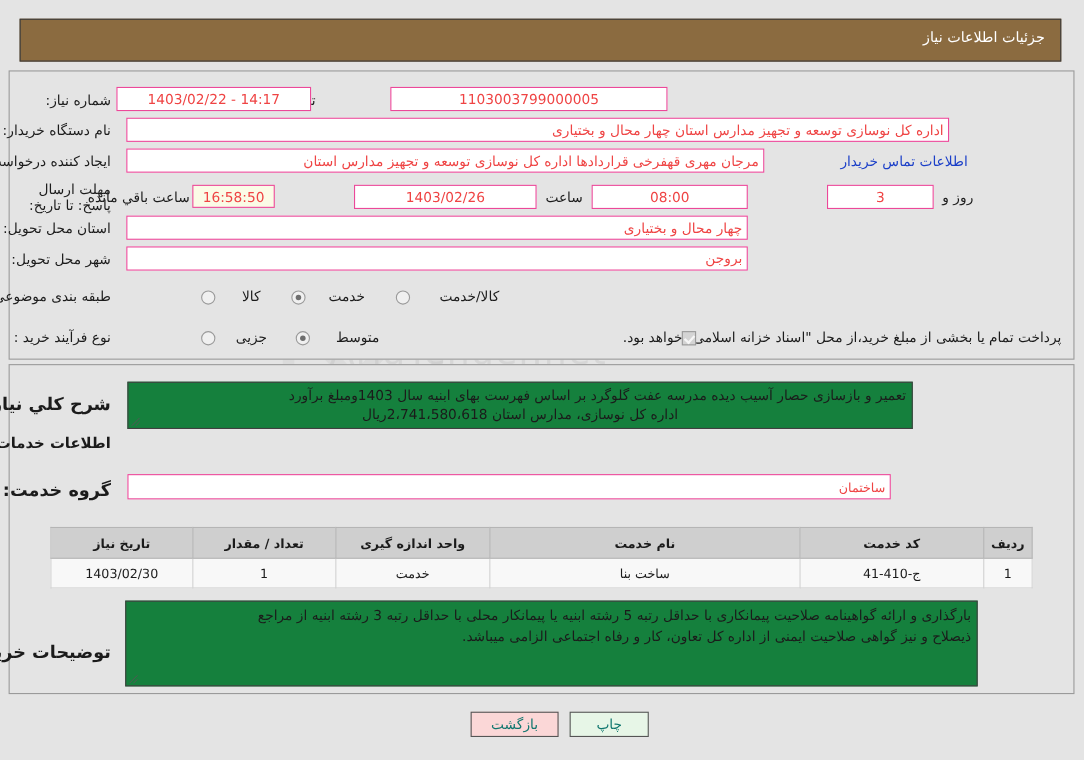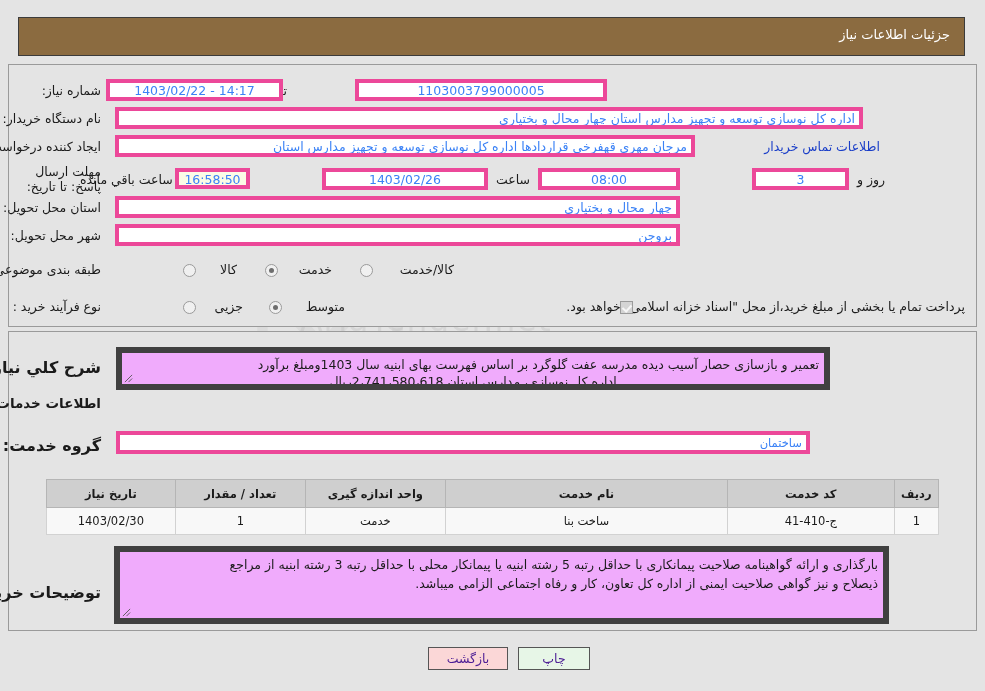--- a/index.html
+++ b/index.html
@@ -80,25 +80,25 @@
     white-space: nowrap;
     z-index: 4;
   }
   .lbl.two {
     line-height: 15px;
     white-space: normal;
   }
 
   .box {
     position: absolute;
-    border: 4px solid #ec4899;
+    border: 1px solid #ec4899;
     background: #ffffff;
     box-sizing: border-box;
     font-size: 12.5px;
-    color: #3b82f6;
+    color: #ef4444;
     z-index: 4;
     overflow: hidden;
     white-space: nowrap;
   }
   .box .v {
     position: absolute;
     top: 50%;
     transform: translateY(-50%);
   }
   .box .v.c { left: 0; right: 0; text-align: center; }
@@ -146,22 +146,22 @@
     left: 3px; top: 1px;
     width: 4px; height: 7px;
     border: solid #f6f6f6;
     border-width: 0 2px 2px 0;
     transform: rotate(42deg);
   }
 
   
   .ta {
     position: absolute;
-    border: 6px solid #404040;
-    background: #f0abfc;
+    border: 1px solid #404040;
+    background: #15803d;
     box-sizing: border-box;
     font-size: 12.5px;
     color: #1b1b1b;
     padding: 3px 5px 9px 5px;
     line-height: 17px;
     z-index: 4;
     overflow: hidden;
   }
   .ta .grip {
     position: absolute;
@@ -210,21 +210,21 @@
     text-align: center;
     white-space: nowrap;
   }
 
   
   .btn {
     position: absolute;
     border: 1px solid #555555;
     box-sizing: border-box;
     font-size: 12.5px;
-    color: #4c1d95;
+    color: #0f766e;
     text-align: center;
     cursor: pointer;
     z-index: 5;
     padding-top: 3px;
   }
   .btn-print  { left: 518px; top: 647px; width: 72px; height: 23px; background: #e7f6e7; }
   .btn-back   { left: 428px; top: 647px; width: 80px; height: 23px; background: #fbd7d7; }
 </style>
 </head>
 <body>

